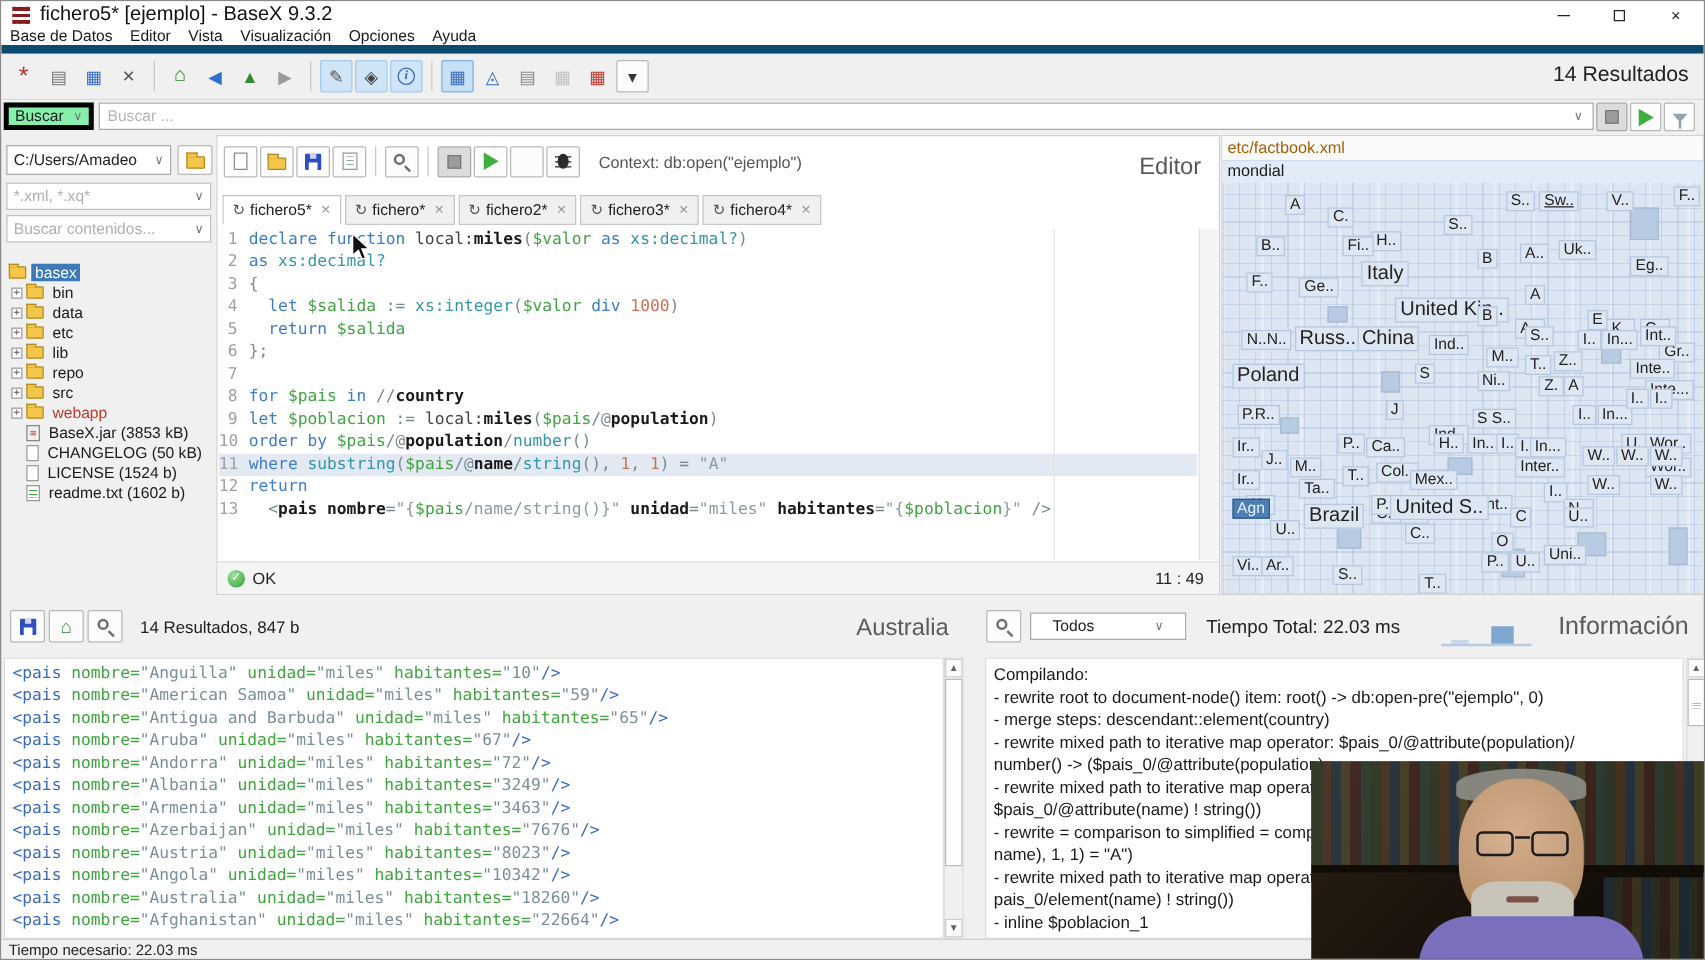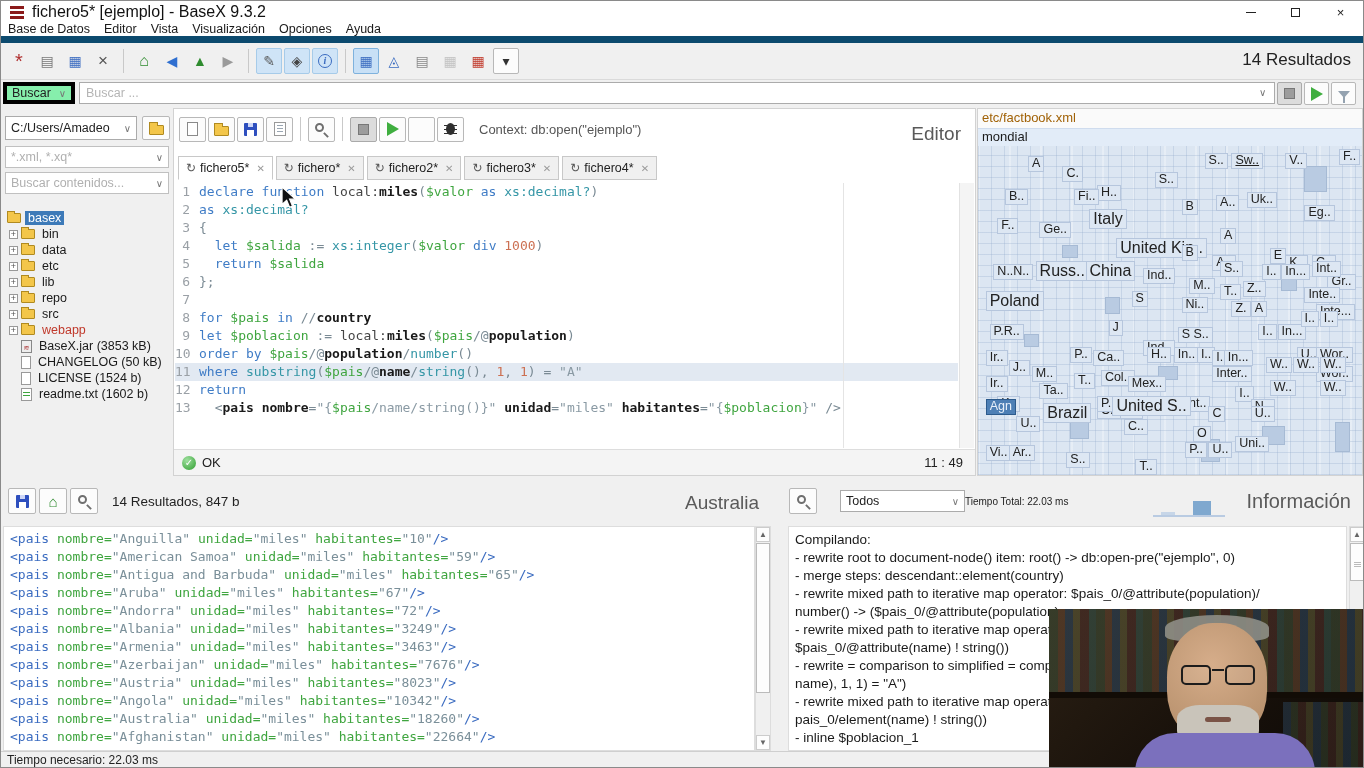--- a/index.html
+++ b/index.html
@@ -121,22 +121,22 @@
 .rtag{color:#3a6bc0}.rattr{color:#3fa53f}.rval{color:#7a8f99}
 .vscroll{position:absolute;top:48px;bottom:3px;width:16px;background:#f0f0f0;border:1px solid #ddd}
 .vs-up,.vs-dn{position:absolute;left:0;width:14px;height:15px;background:#fdfdfd;border:1px solid #ccc;color:#666;font-size:8px;text-align:center;line-height:14px}
 .vs-up{top:0}.vs-dn{bottom:0}
 .vs-thumb{position:absolute;left:0;width:14px;background:#fdfdfd;border:1px solid #bbb}
 .vs-grip{position:absolute;left:3px;top:50%;width:7px;height:5px;background:repeating-linear-gradient(#bbb 0 1px,transparent 1px 2px)}
 .r-scroll{right:0}
 .info-panel{position:absolute;left:785px;top:477px;width:579px;height:276px}
 .ip-header{position:absolute;left:2px;top:9px;height:28px;display:flex;align-items:center}
 .ip-header .tbtn{width:28px;height:26px}
-.ip-select{width:125px;height:22px;background:#fff;border:1px solid #ababab;font-size:12.5px;color:#222;display:flex;align-items:center;justify-content:space-between;padding:0 5px;margin-left:22px}
-.ip-time{font-size:10px;color:#222;margin-left:0}
+.ip-select{width:125px;height:22px;background:#fff;border:1px solid #ababab;font-size:12.5px;color:#222;display:flex;align-items:center;justify-content:space-between;padding:0 17px;margin-left:6px}
+.ip-time{font-size:15px;color:#222;margin-left:16px}
 .spark{position:absolute;left:365px;top:16px;width:72px;height:14px;border-bottom:2px solid #b9cbe2}
 .spark .b1{position:absolute;left:8px;bottom:0;width:14px;height:3px;background:#c7d6e8}
 .spark .b2{position:absolute;left:40px;bottom:0;width:18px;height:14px;background:#7fa8cf}
 .ip-title{position:absolute;right:14px;top:12px;font-size:20px;color:#5a5a5a}
 .ilist{position:absolute;left:2px;top:48px;right:18px;bottom:3px;background:#fff;border:1px solid #ddd;font-size:13.5px;color:#1a1a1a;overflow:hidden;padding:4px 0 0 6px}
 .iline{height:18px;line-height:18px;white-space:nowrap}
 .iline.bold{font-weight:normal}
 .i-scroll{right:0}
 
 .statusbar{position:absolute;left:0;bottom:0;width:100%;height:16px;background:#f0f0f0;border-top:1px solid #cfcfcf;font-size:12px;color:#222;padding:1px 0 0 6px}

